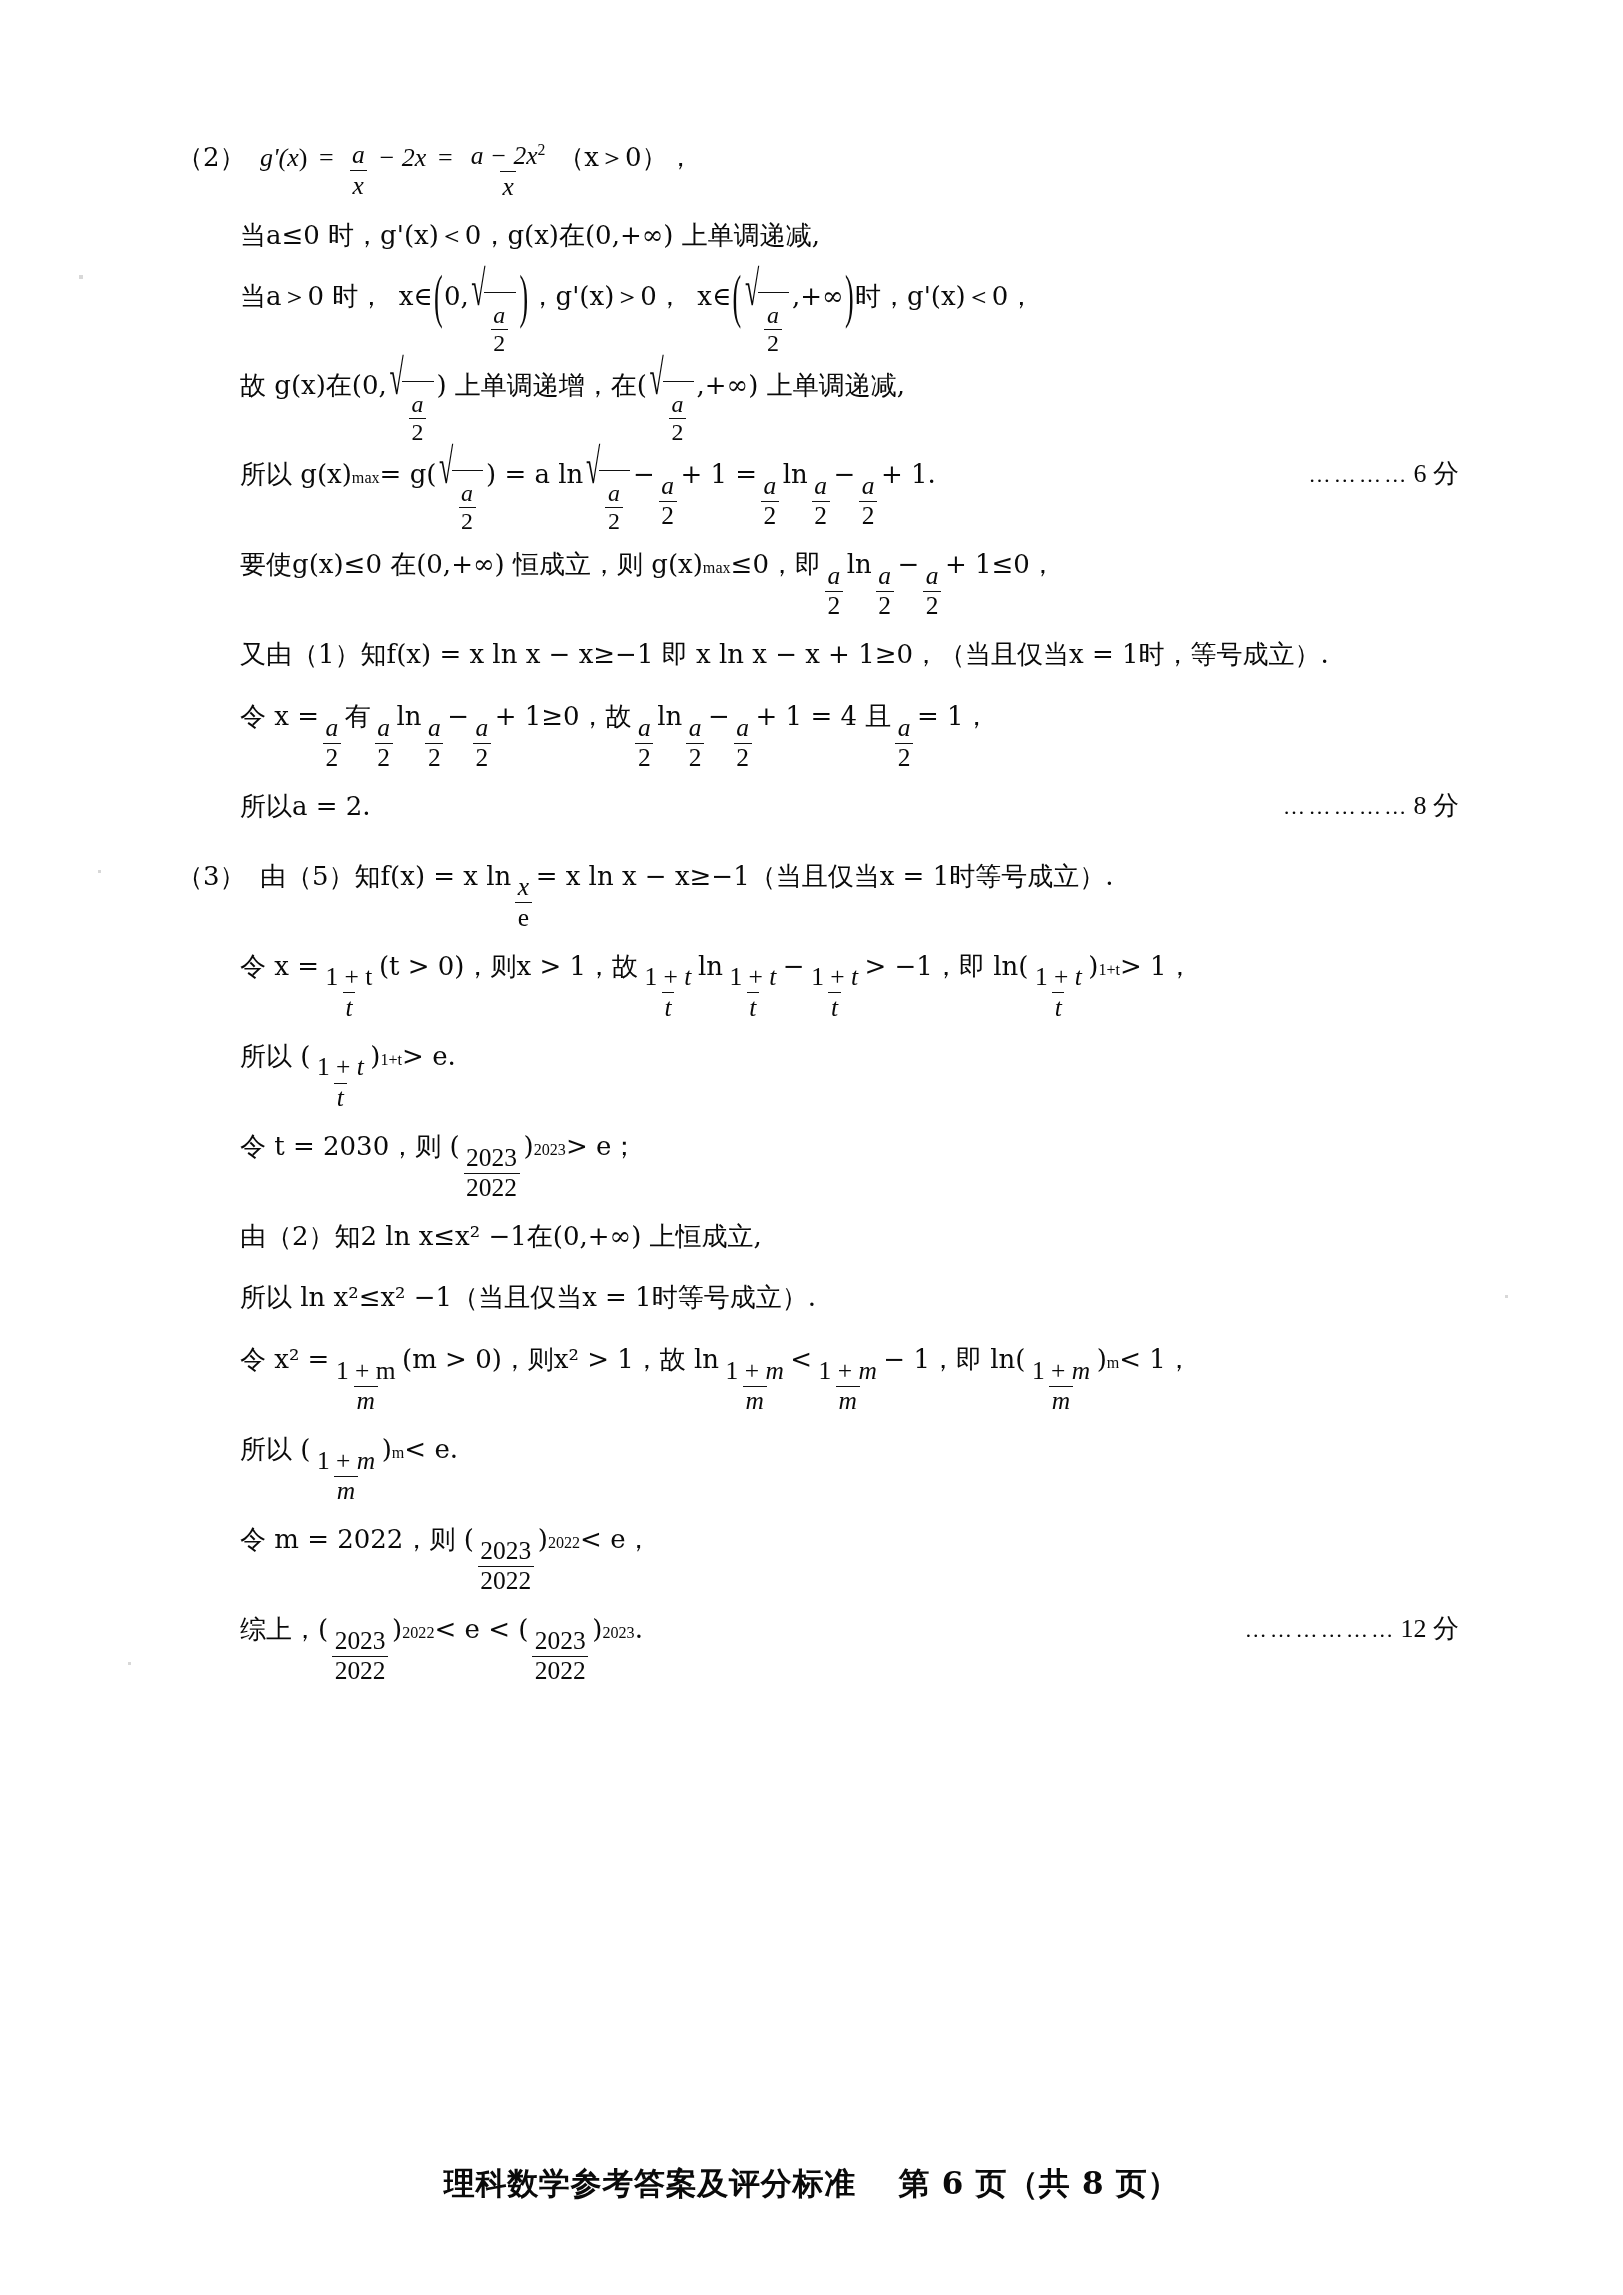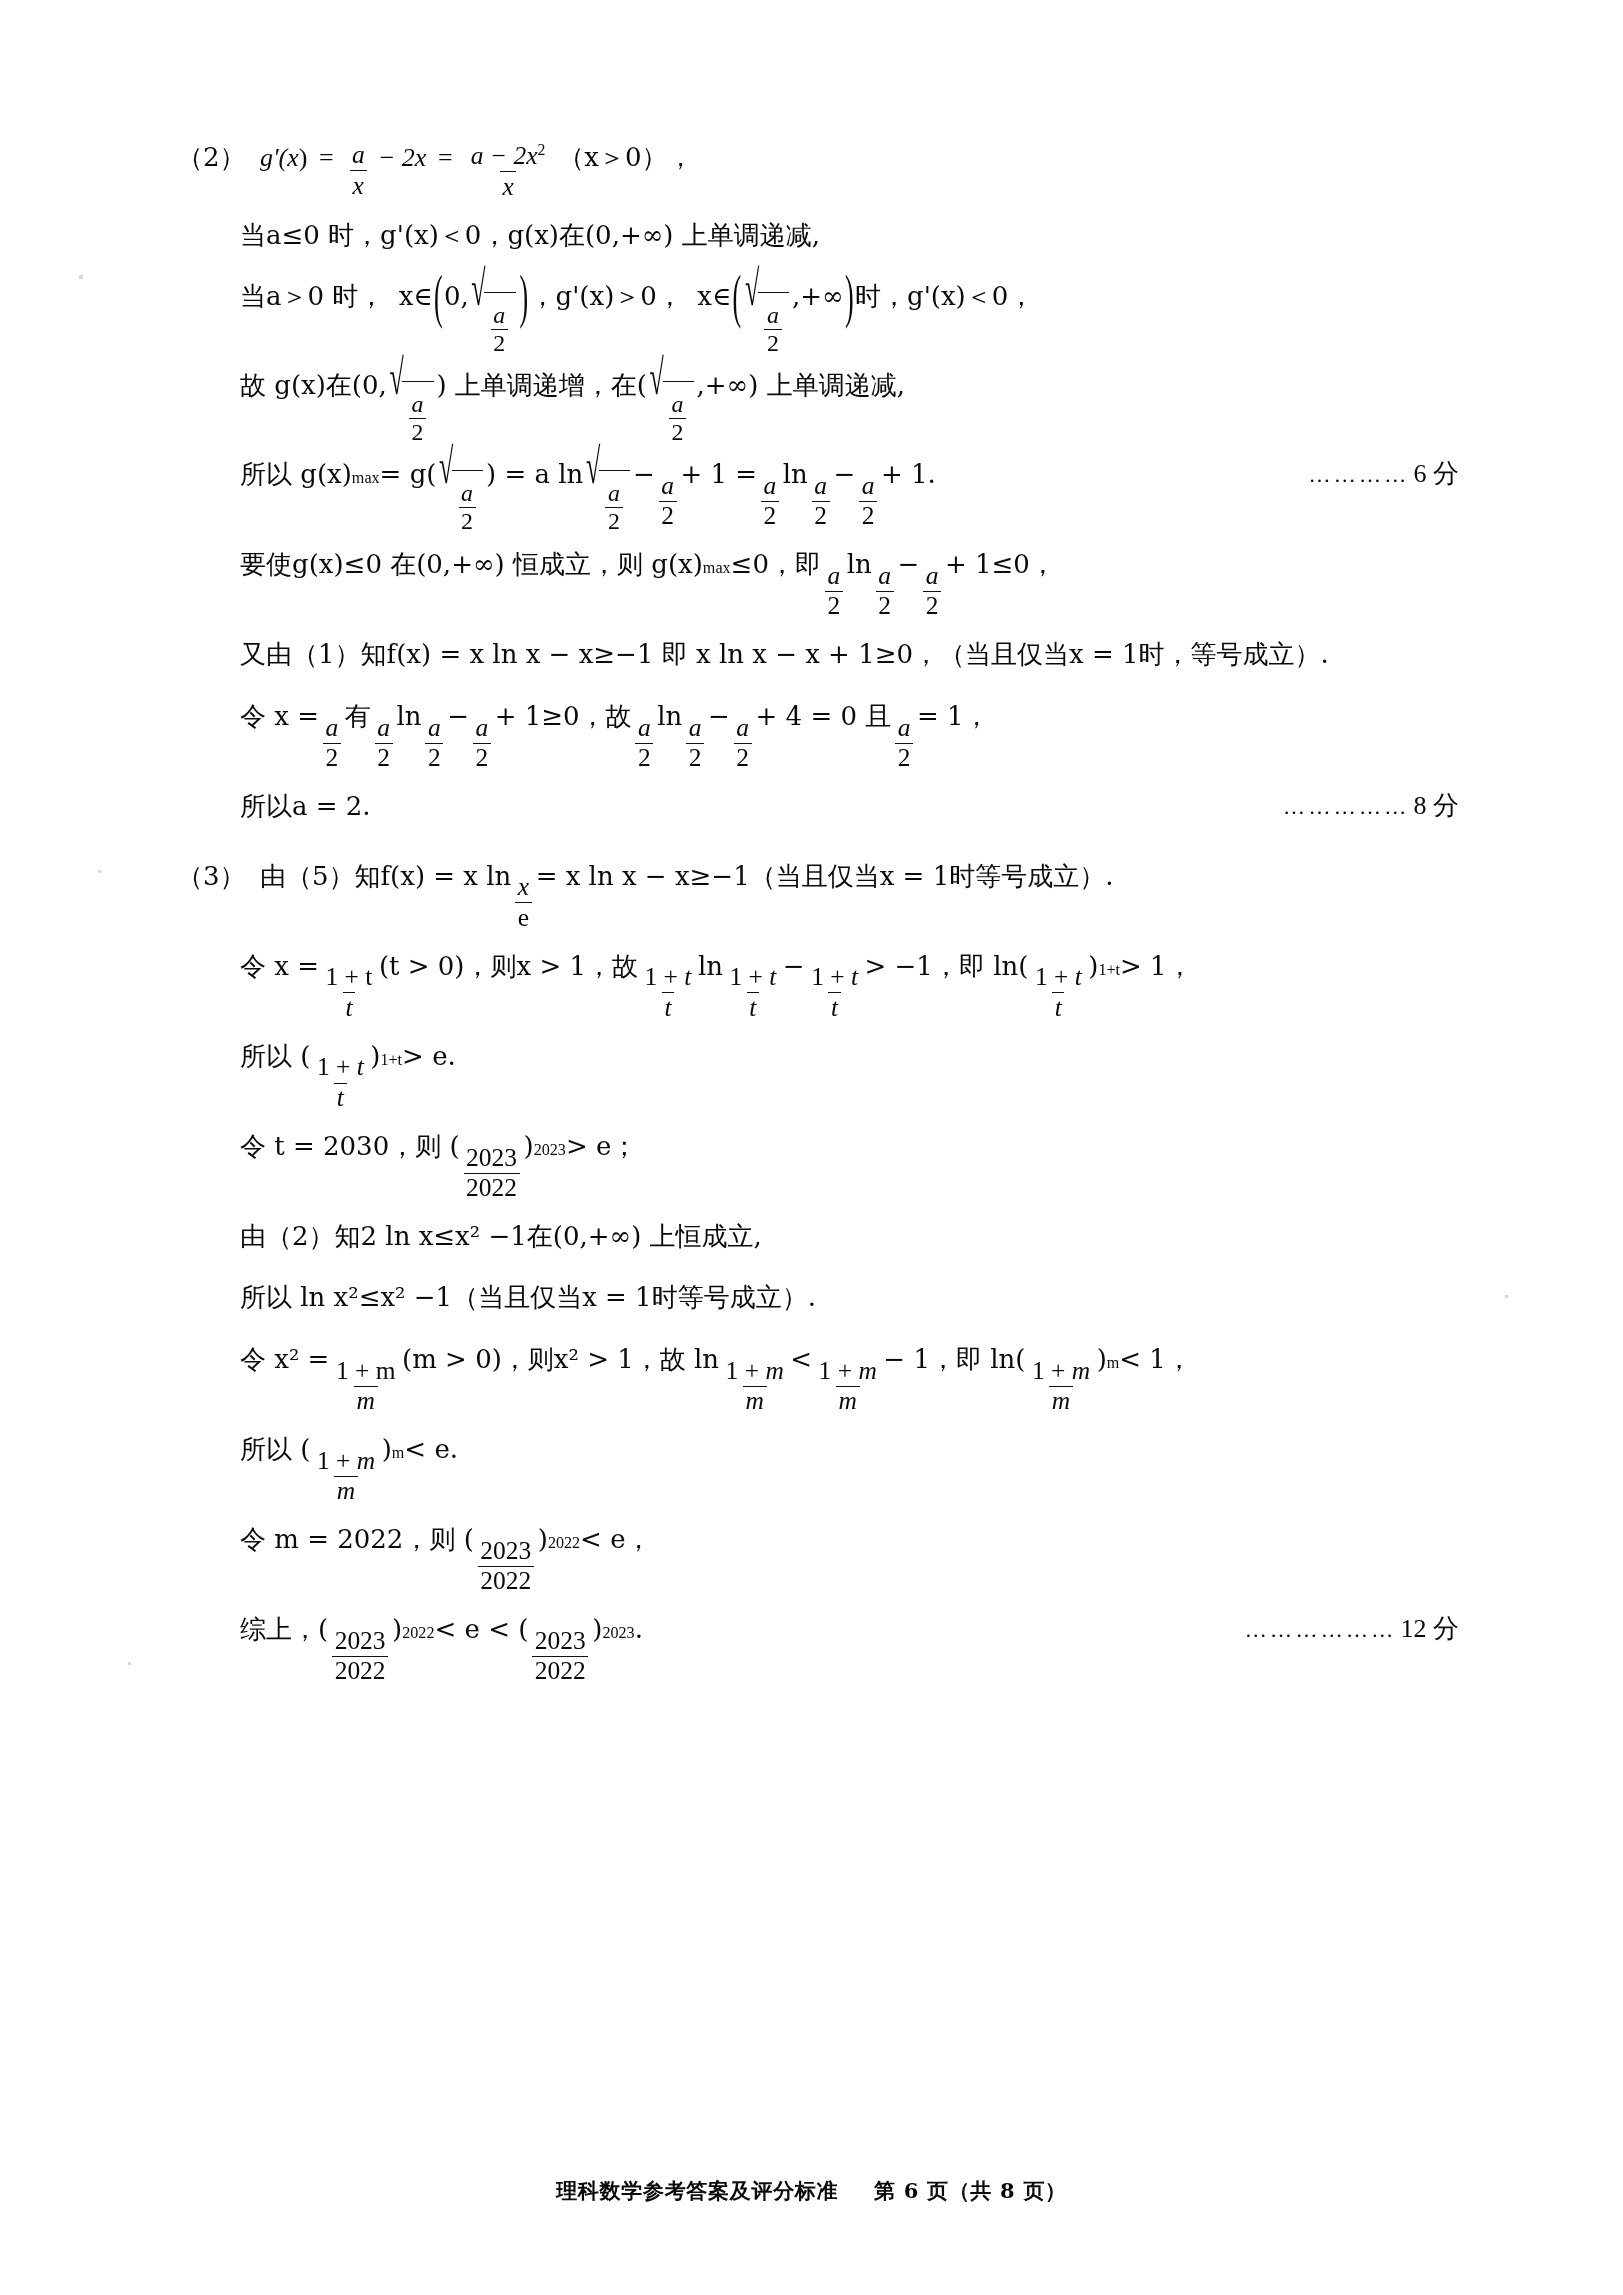--- a/index.html
+++ b/index.html
@@ -101,21 +101,21 @@
     font-size: 26px;
   }
   .score .dots { margin-right: 3.9px; }
 
   .footer {
     position: absolute;
     left: 0;
     right: 0;
     bottom: 90px;
     text-align: center;
-    font-size: 21px;
+    font-size: 31px;
     font-weight: bold;
     font-family: "DejaVu Serif", serif;
     letter-spacing: 0.7px;
   }
   .footer .gap { display: inline-block; width: 19.6px; }
 
   .speck { position: absolute; background: #d8d8d8; }
 </style>
 </head>
 <body>
@@ -315,21 +315,21 @@
       <span class="cn">ln</span>
       <span class="frac">
           <span class="num"><i>a</i></span>
           <span class="den">2</span>
         </span>
       <span class="cn">−</span>
       <span class="frac">
           <span class="num"><i>a</i></span>
           <span class="den">2</span>
         </span>
-      <span class="cn">+ 4 = 0 且</span>
+      <span class="cn">+ 1 = 4 且</span>
       <span class="frac">
           <span class="num"><i>a</i></span>
           <span class="den">2</span>
         </span>
       <span class="cn">= 1，</span>
     </div>
 
     <div class="line indent2">
       <span class="cn">所以a = 2.</span>
       <span class="score">

